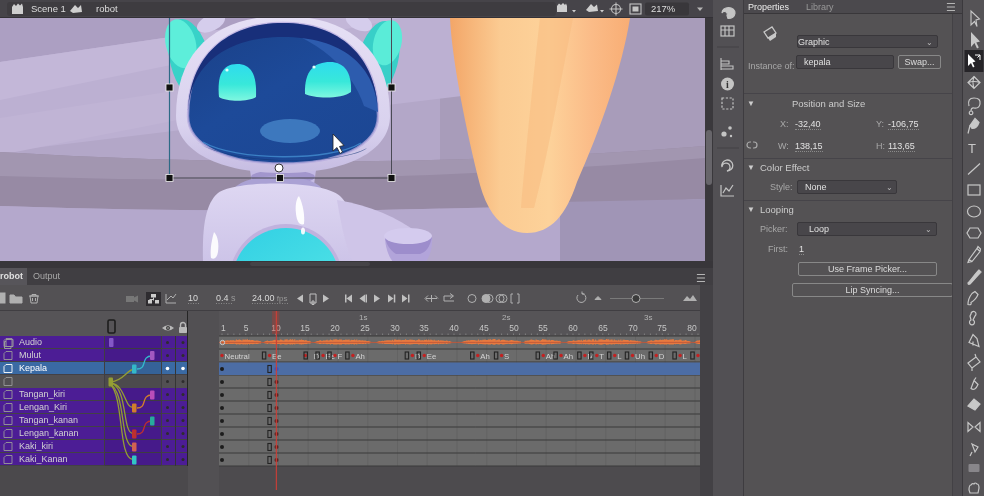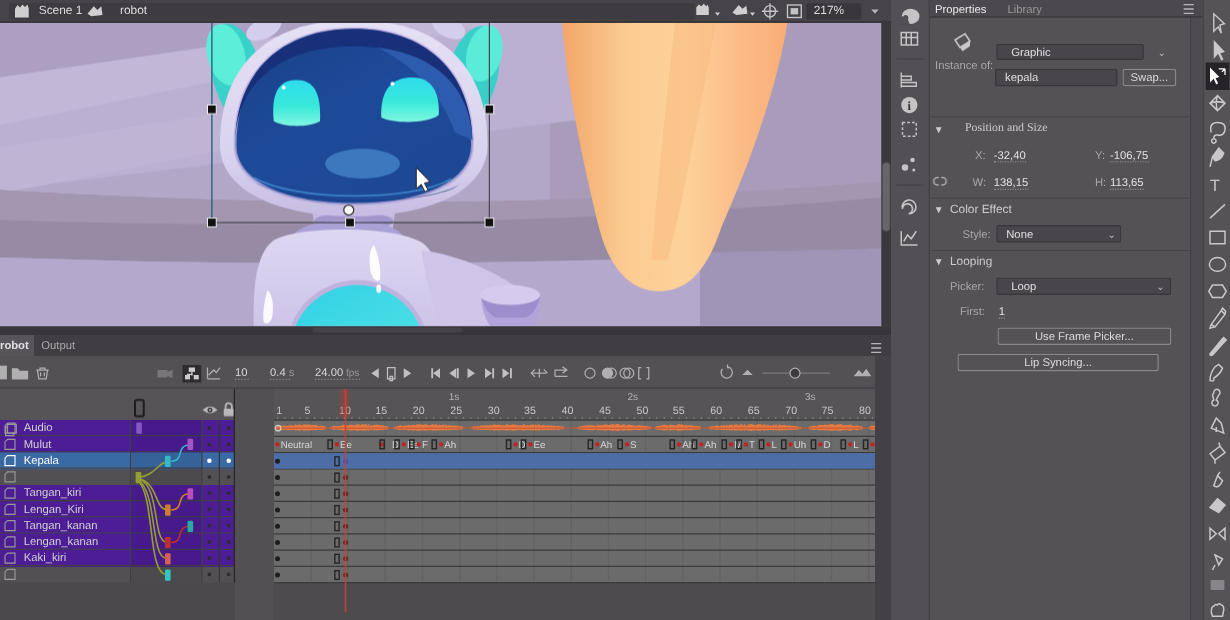--- a/index.html
+++ b/index.html
@@ -289,20 +289,23 @@
         <span class="lname">Tangan_kiri</span>
       </div>
     <div class="lrow" style="top:78px">
         <span class="lname">Tangan_kanan</span>
       </div>
     <div class="lrow" style="top:91px">
         <span class="lname">Lengan_kanan</span>
       </div>
     <div class="lrow" style="top:104px">
         <span class="lname">Kaki_kiri</span>
+      </div>
+    <div class="lrow" style="top:117px">
+        <span class="lname">Kaki_Kanan</span>
       </div>
     <svg class="abs" style="left:0;top:0" width="188" height="130" viewBox="0 0 188 130">
       <g fill="none" stroke="#9a9a9a" stroke-width="1">
         <path d="M6,3.5 L13,3.5 L13,10.5 L6,10.5 Z M6,5.5 L4.5,5.5 L4.5,12.5 L11,12.5 L11,10.5" transform="translate(0,0)" id="li0"></path>
       </g>
       <g id="licons"></g>
       <g id="pcurves" fill="none" stroke-width="1.3">
         <path d="M152,20 C140,20 148,33 137,33" stroke="#38c8dc"></path>
         <path d="M111,46 C124,44 126,35 133,33.5" stroke="#a0aa38"></path>
         <path d="M111,47 C126,50 124,71 133,71.5" stroke="#a0aa38"></path>
@@ -540,27 +543,27 @@
   </div>
   <div id="props" class="abs"></div>
   <div id="ptabs" class="abs"></div>
   <span class="ptxt" style="left:748px;top:2px;color:#ececec;">Properties</span>
   <span class="ptxt" style="left:806px;top:2px;color:#989898;">Library</span>
   <span class="ptxt" style="left:946px;top:1px;color:#b5b5b5;font-size:11px;">☰</span>
   <svg class="abs" style="left:760px;top:25px" width="20" height="18" viewBox="0 0 20 18">
     <path d="M4,7 L12,2 L16,8 L8,13 Z" fill="none" stroke="#c8c8c8" stroke-width="1.3"></path>
     <path d="M8,13 L16,8 L16,12 L10,16 Z" fill="#c8c8c8"></path>
   </svg>
-  <div class="pfield" style="left:797px;top:35px;width:118px;height:13px;line-height:12px;padding-left:11px;">Graphic</div>
+  <div class="pfield" style="left:797px;top:35px;width:141px;height:13px;line-height:12px;">Graphic</div>
   <span class="chev" style="left:926px;top:38px;">⌄</span>
-  <span class="plabel" style="left:748px;top:47px;">Instance of:</span>
+  <span class="plabel" style="left:748px;top:61px;">Instance of:</span>
   <div class="pfield" style="left:796px;top:55px;width:98px;height:14px;line-height:13px;padding-left:7px;">kepala</div>
   <div class="pbtn" style="left:898px;top:55px;width:43px;height:14px;line-height:13px;">Swap...</div>
   <div class="abs" style="left:744px;top:93px;width:208px;height:1px;background:#464449;"></div>
-  <span class="phdr" style="left:772px;top:98px;font-family:Liberation Serif, serif;">Position and Size</span>
+  <span class="phdr" style="left:792px;top:98px;">Position and Size</span>
   <span class="chev" style="left:747px;top:99px;color:#cccccc;">▼</span>
   <span class="plabel" style="left:780px;top:119px;">X:</span>
   <span class="pval" style="left:795px;top:119px;">-32,40</span>
   <span class="plabel" style="left:876px;top:119px;">Y:</span>
   <span class="pval" style="left:888px;top:119px;">-106,75</span>
   <svg class="abs" style="left:745px;top:140px" width="14" height="10" viewBox="0 0 14 10">
     <path d="M2,5 A3,3 0 0 1 5,2 L6,2 M8,2 L9,2 A3,3 0 0 1 12,5 M12,5 A3,3 0 0 1 9,8 L8,8 M6,8 L5,8 A3,3 0 0 1 2,5" fill="none" stroke="#aaaaaa" stroke-width="1.2"></path>
   </svg>
   <span class="plabel" style="left:778px;top:141px;">W:</span>
   <span class="pval" style="left:795px;top:141px;">138,15</span>
@@ -574,21 +577,21 @@
   <span class="chev" style="left:886px;top:183px;">⌄</span>
   <div class="abs" style="left:744px;top:200px;width:208px;height:1px;background:#464449;"></div>
   <span class="phdr" style="left:760px;top:204px;">Looping</span>
   <span class="chev" style="left:747px;top:205px;color:#cccccc;">▼</span>
   <span class="plabel" style="left:760px;top:224px;">Picker:</span>
   <div class="pfield" style="left:797px;top:222px;width:140px;height:14px;line-height:13px;padding-left:11px;">Loop</div>
   <span class="chev" style="left:925px;top:225px;">⌄</span>
   <span class="plabel" style="left:768px;top:244px;">First:</span>
   <span class="pval" style="left:799px;top:244px;">1</span>
   <div class="pbtn" style="left:798px;top:262px;width:139px;height:14px;line-height:13px;">Use Frame Picker...</div>
-  <div class="pbtn" style="left:766px;top:283px;width:161px;height:14px;line-height:13px;">Lip Syncing...</div>
+  <div class="pbtn" style="left:792px;top:283px;width:161px;height:14px;line-height:13px;">Lip Syncing...</div>
   <div id="propscroll" class="abs"></div>
   <div id="tools" class="abs">
     <svg width="22" height="496" viewBox="0 0 22 496">
       <path d="M8,11.0 L8,25.0 L11.5,21.5 L14,26.5 L13,20.0 L16.5,19.0 Z" fill="none" stroke="#c8c8c8" stroke-width="1.1"></path>
       <path d="M8,32.0 L8,47.0 L11.5,43.0 L14,48.5 L15.8,47.5 L13.3,42.5 L17,41.5 Z" fill="#c8c8c8"></path>
       <rect x="1.5" y="50.0" width="19" height="22" fill="#262428"></rect>
       <path d="M5,54.0 L5,66.0 L8,63.0 L10,67.5 L11.5,66.5 L9.5,62.5 L12.5,61.5 Z" fill="#ffffff"></path>
       <path d="M12,55.0 L17,55.0 M17,55.0 L17,60.0 M14.5,57.5 L17,55.0" stroke="#ffffff" fill="none"></path>
       <g fill="none" stroke="#c8c8c8" stroke-width="1.2">
           <path d="M11,76.5 Q14,79.5 17,82.5 Q14,85.5 11,88.5 Q8,85.5 5,82.5 Q8,79.5 11,76.5 Z M11,76.5 Q9,82.5 11,88.5 M5,82.5 Q11,80.5 17,82.5"></path>

